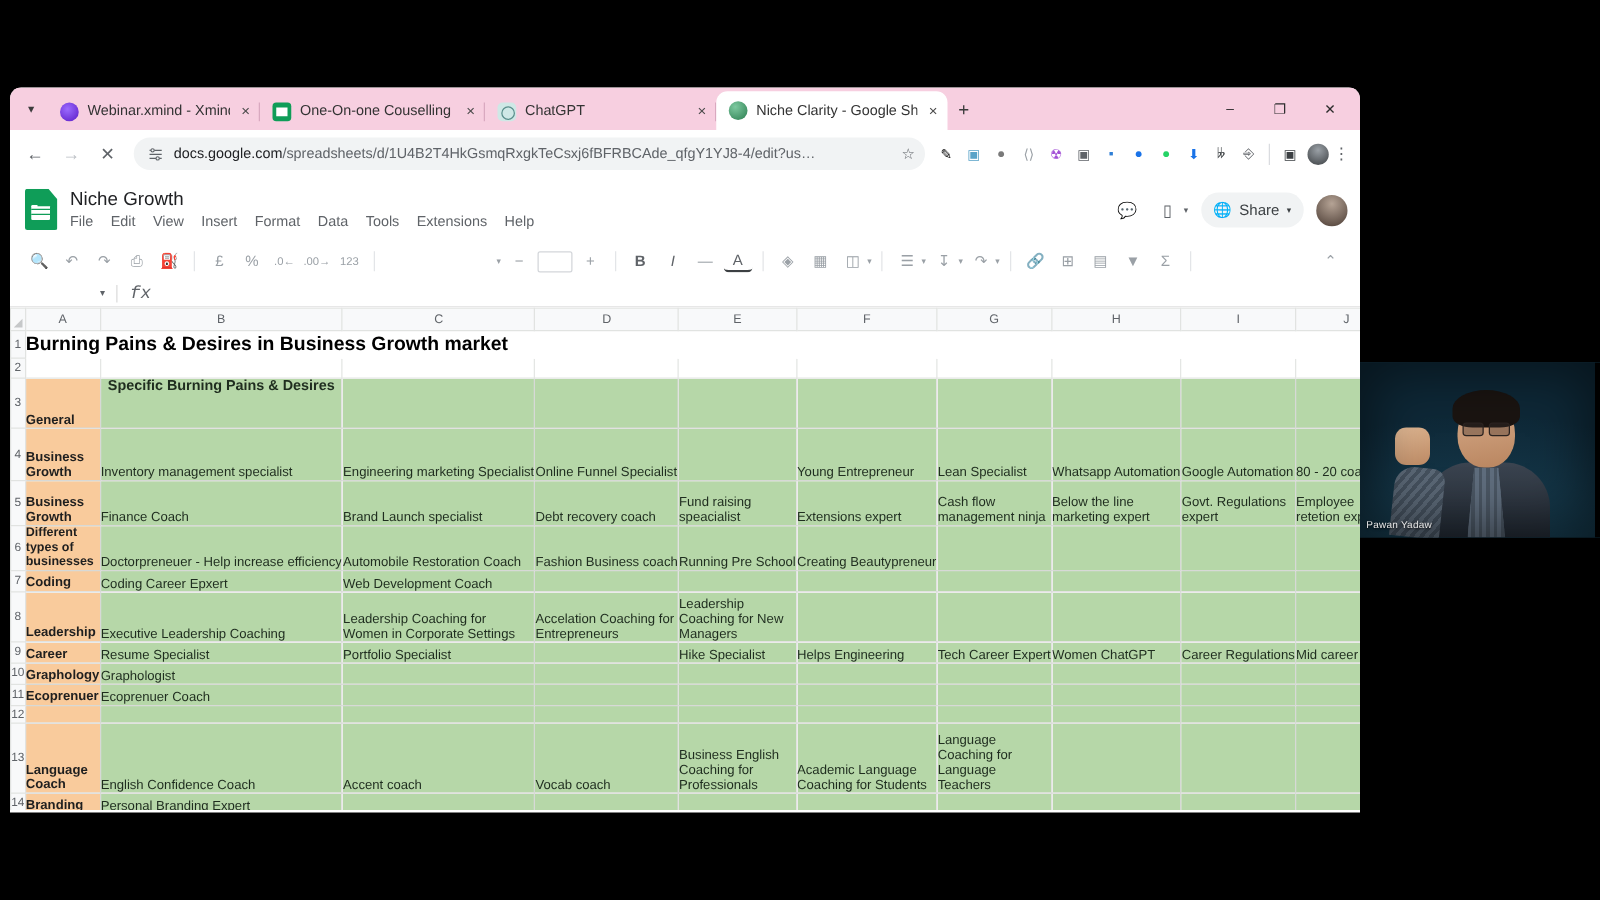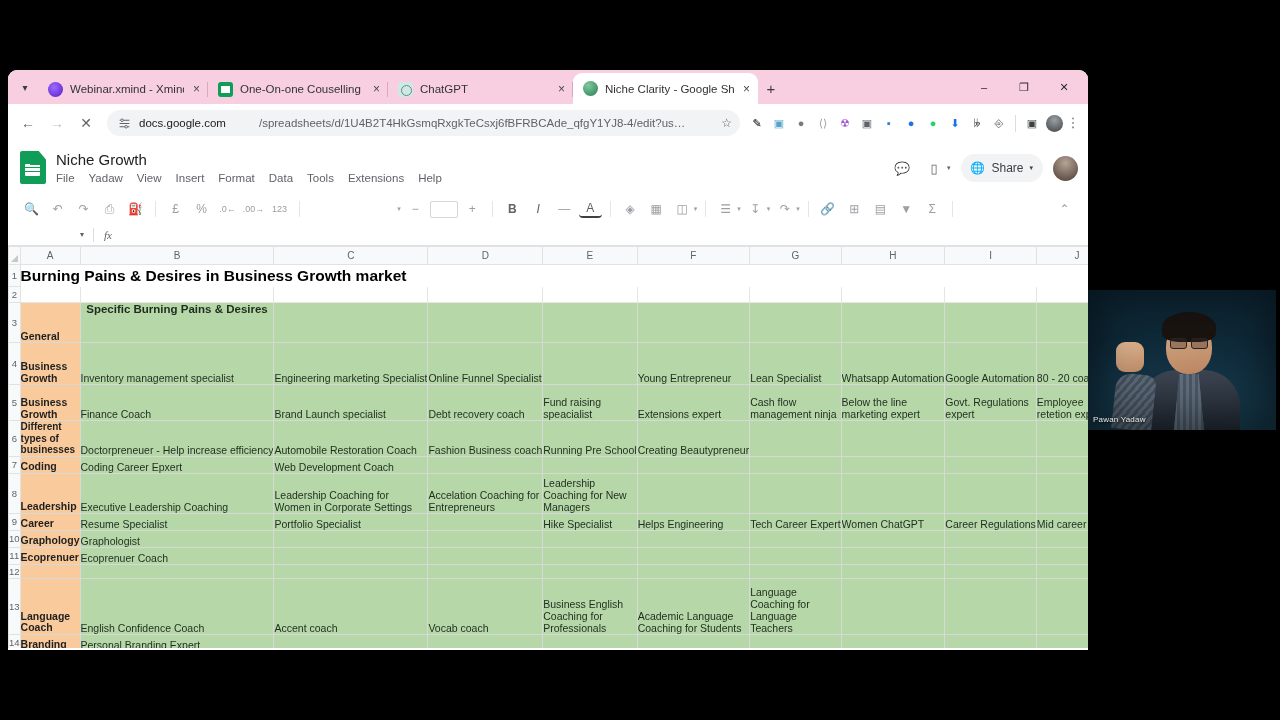--- a/index.html
+++ b/index.html
@@ -57,21 +57,21 @@
   .navbtn { width: 28px; height: 28px; display: flex; align-items: center; justify-content: center;
             color: #5f6368; font-size: 14px; }
   .navbtn.dim { color: #bdc1c6; }
   .omnibox {
     flex: 1 1 auto; height: 26px; background: #f1f3f4; border-radius: 14px;
     display: flex; align-items: center; padding: 0 8px 0 11px; gap: 8px; margin: 0 6px;
     min-width: 0;
   }
   .omni-url { font-size: 11.5px; color: #202124; white-space: nowrap; overflow: hidden; flex: 1 1 auto; }
   .omni-url .host { color: #202124; }
-  .omni-url .path { color: #5f6368; padding-left: 33px; }
+  .omni-url .path { color: #5f6368; }
   .star { color: #5f6368; font-size: 12px; }
   .extbar { display: flex; align-items: center; gap: 2px; padding-right: 2px; }
   .ext { width: 20px; height: 20px; display: flex; align-items: center; justify-content: center; font-size: 11px; }
   .extdiv { width: 1px; height: 17px; background: #dadce0; margin: 0 4px; }
   .avatar-s { width: 17px; height: 17px; border-radius: 50%;
               background: radial-gradient(circle at 50% 30%, #9aa0a6, #3c4043); }
   .kebab { font-size: 13px; color: #5f6368; letter-spacing: 0; line-height: 10px; width: 14px; text-align: center; }
 
   
   .sheetshead { background: #fff; height: 52px; display: flex; align-items: flex-start; padding: 9px 10px 0 12px; }
@@ -99,21 +99,21 @@
   .tbcaret { font-size: 7px; color: #9aa0a6; margin-left: -3px; }
   .fontsize-box { width: 28px; height: 17px; border: 1px solid #d3d6da; border-radius: 2px; }
   .tb-spacer { flex: 1 1 auto; }
 
   
   .formularow { height: 22px; background: #fff; display: flex; align-items: center;
                 border-bottom: 1px solid #e0e0e0; }
   .namebox { width: 85px; height: 100%; display: flex; align-items: center; justify-content: flex-end;
              padding-right: 9px; font-size: 8px; color: #5f6368; }
   .fxsep { width: 1px; height: 14px; background: #dcdcdc; }
-  .fxlabel { font-size: 11px; color: #5f6368; font-style: italic; padding: 0 10px; font-family: Liberation Serif, serif; }
+  .fxlabel { font-size: 14px; color: #5f6368; font-style: italic; padding: 0 10px; font-family: Liberation Mono, monospace; }
 
   
   .gridwrap { position: relative; background: #fff; height: 402px; overflow: hidden; }
   table.grid { border-collapse: collapse; table-layout: fixed; }
   table.grid th, table.grid td { padding: 0; }
   .colhead-row th {
     height: 18px; background: #f8f9fa; border: 1px solid #e1e3e1;
     font-size: 10px; font-weight: normal; color: #5f6368; text-align: center;
   }
   .corner { width: 35px; background: #f8f9fa !important; position: relative; }
@@ -252,21 +252,21 @@
         <div class="kebab">⋮</div>
       </div>
     </div>
 
     <div class="sheetshead">
       <div class="gs-logo"></div>
       <div class="titlewrap">
         <div class="doctitle">Niche Growth</div>
         <div class="menubar">
           <span>File</span>
-          <span>Yadaw</span>
+          <span>Edit</span>
           <span>View</span>
           <span>Insert</span>
           <span>Format</span>
           <span>Data</span>
           <span>Tools</span>
           <span>Extensions</span>
           <span>Help</span>
         </div>
       </div>
       <div class="headright">

